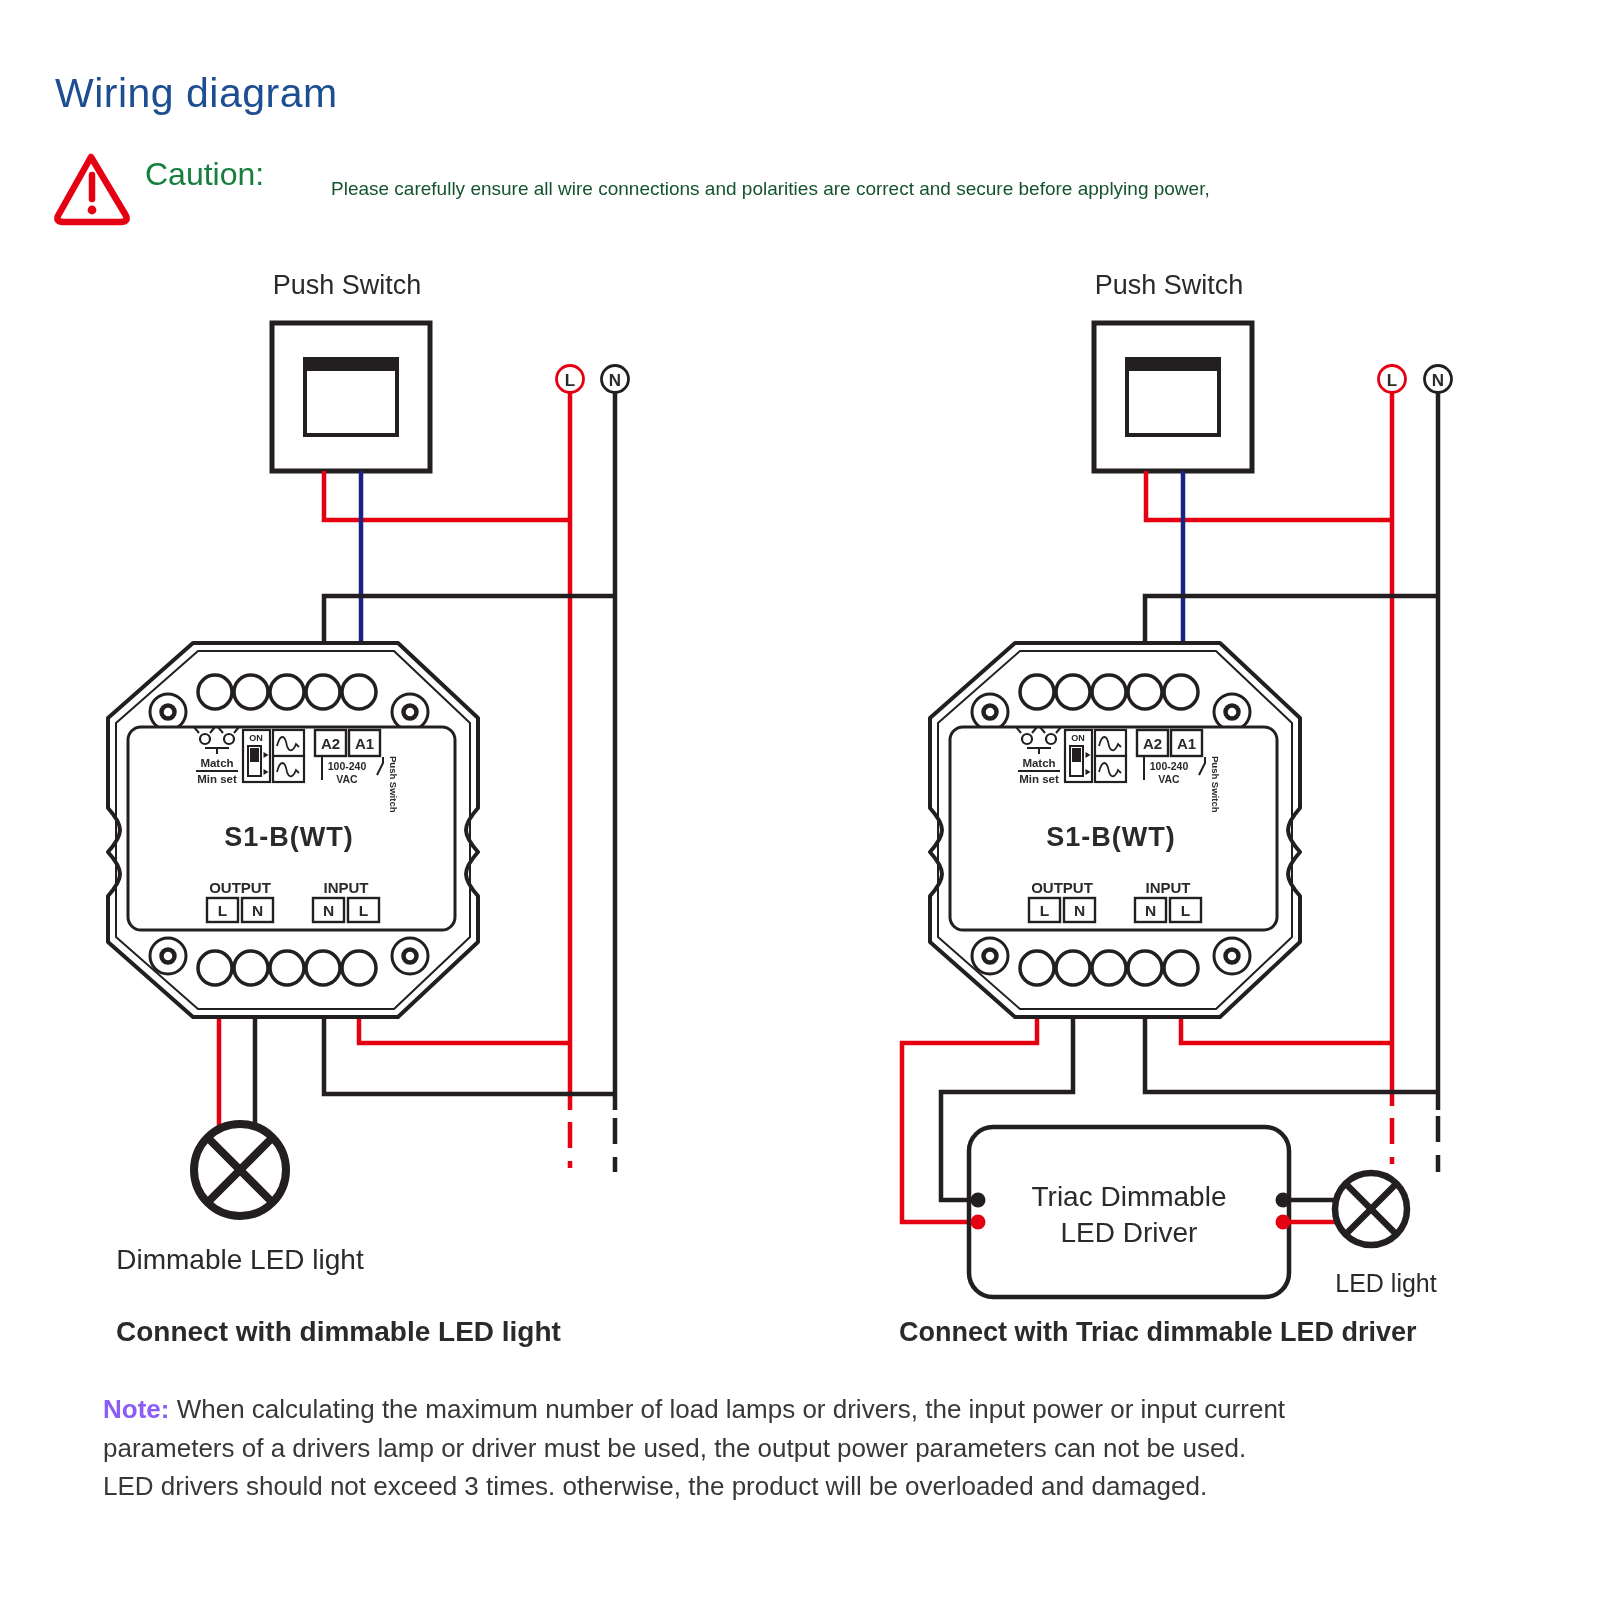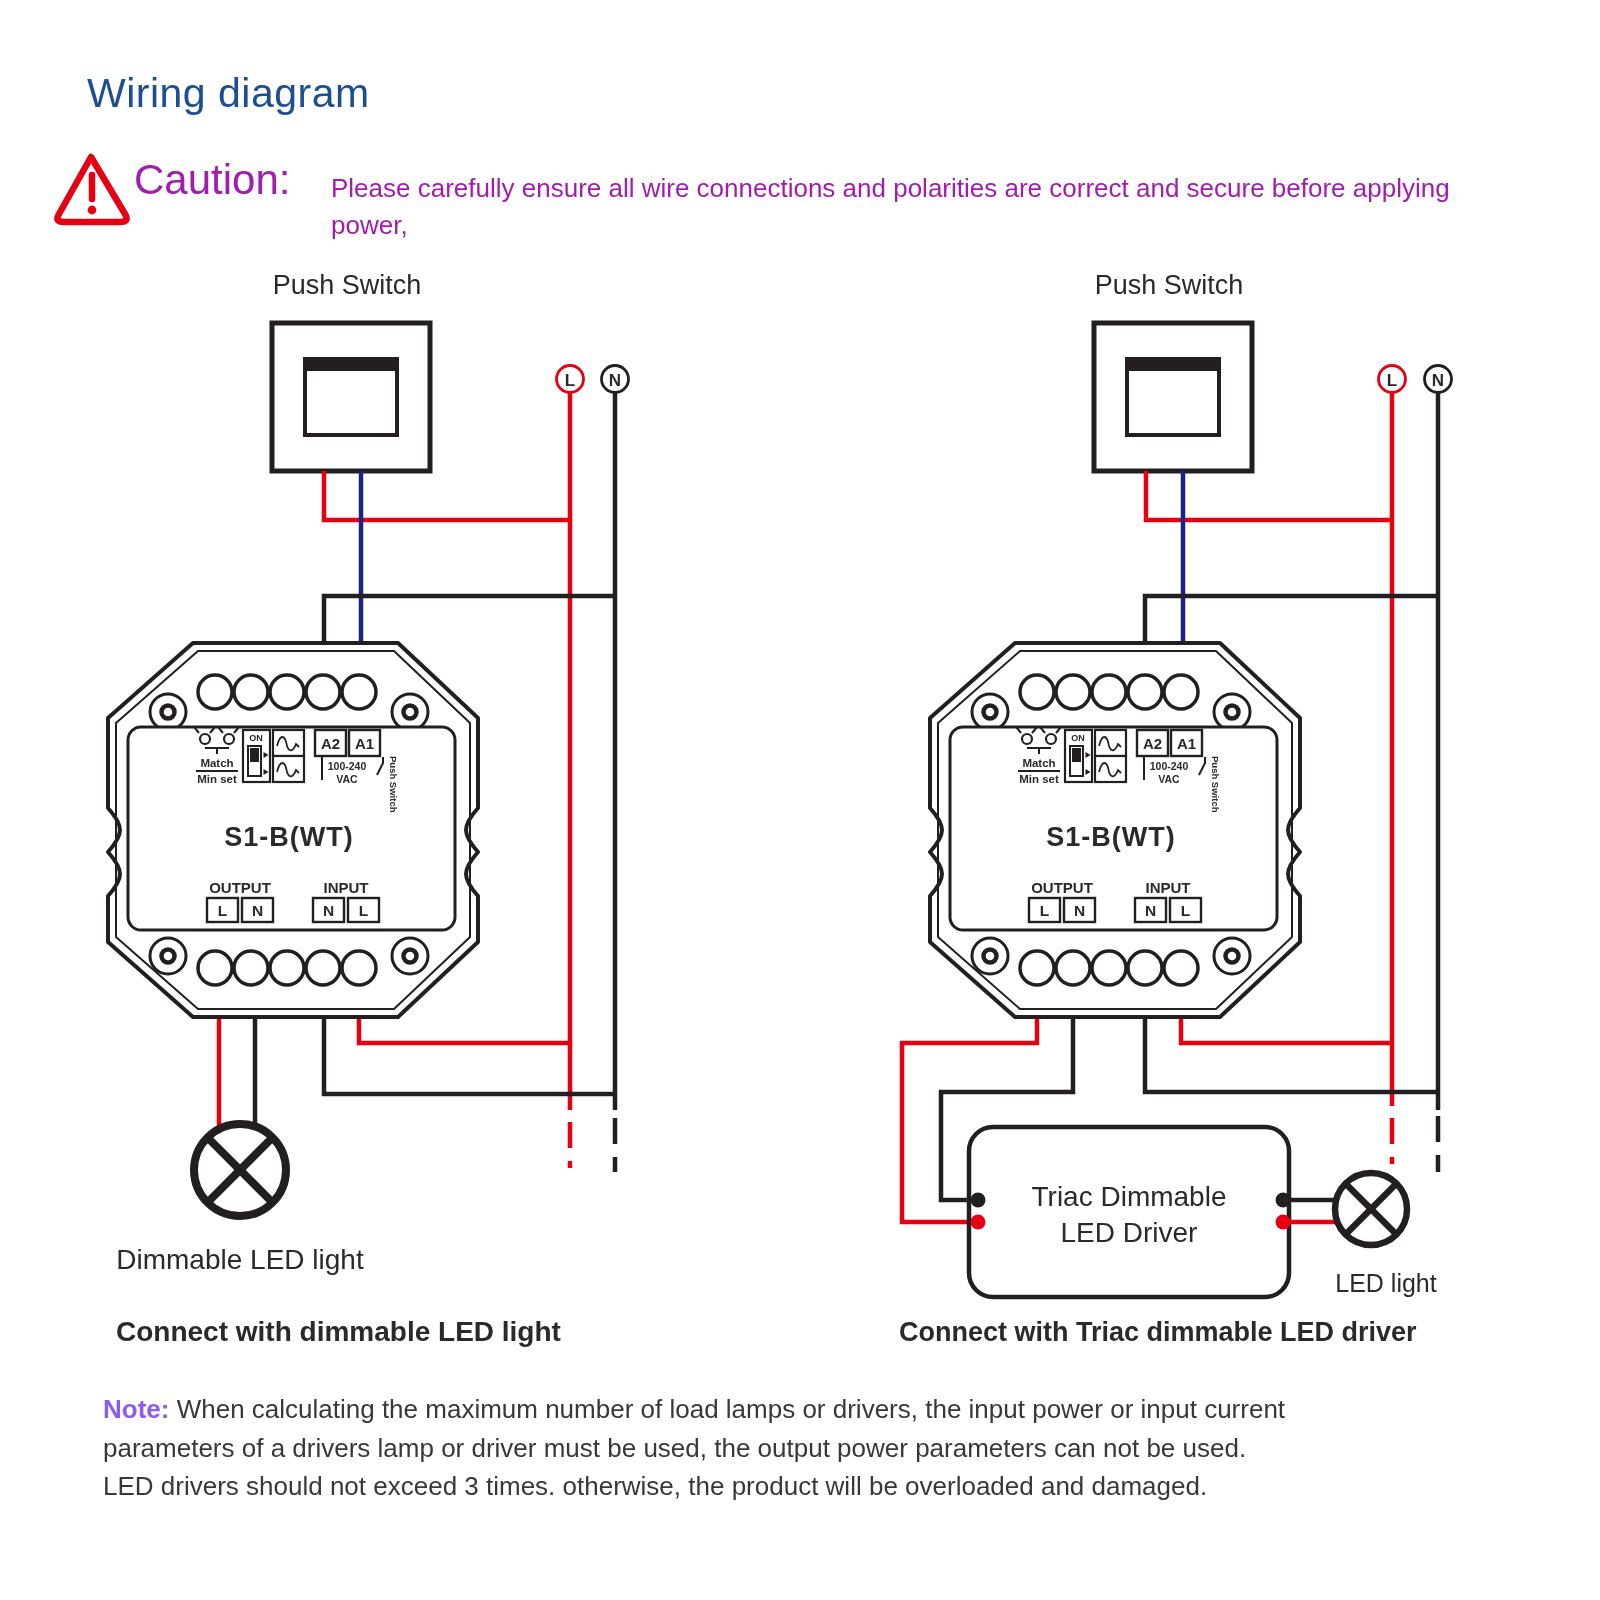--- a/index.html
+++ b/index.html
@@ -1,24 +1,24 @@
 <!DOCTYPE html>
 <html><head>
 <meta charset="utf-8">
 <style>
   html,body{margin:0;padding:0;background:#ffffff;}
   #page{position:relative;width:1600px;height:1600px;background:#ffffff;overflow:hidden;
         font-family:"Liberation Sans", sans-serif;color:#2b292a;}
   #page-title{position:absolute;left:55px;top:70px;font-size:41px;font-weight:500;
-        color:#1d4e91;letter-spacing:0.5px;margin-left:32px;}
+        color:#1d4e91;letter-spacing:0.5px;}
   #caution-row{position:absolute;left:52px;top:146px;}
   #caution-icon{position:absolute;left:0;top:4px;}
-  #caution-label{position:absolute;left:82px;top:10px;font-size:42px;font-weight:500;color:#a21caf;}
-  #caution-text{position:absolute;left:279px;top:24px;width:1140px;font-size:26px;
-        line-height:37px;color:#a21caf;}
+  #caution-label{position:absolute;left:93px;top:10px;font-size:32px;font-weight:500;color:#15803d;}
+  #caution-text{position:absolute;left:279px;top:24px;width:1140px;font-size:19px;
+        line-height:37px;color:#14532d;}
   #note-block{position:absolute;left:103px;top:1390px;width:1420px;font-size:26px;
         line-height:38.5px;color:#3a3738;}
   .bold{font-weight:bold;color:#8b5cf6;}
   svg text{font-family:"Liberation Sans", sans-serif;fill:#2b292a;}
 </style>
 </head>
 <body>
 
 <div id="page">
 

